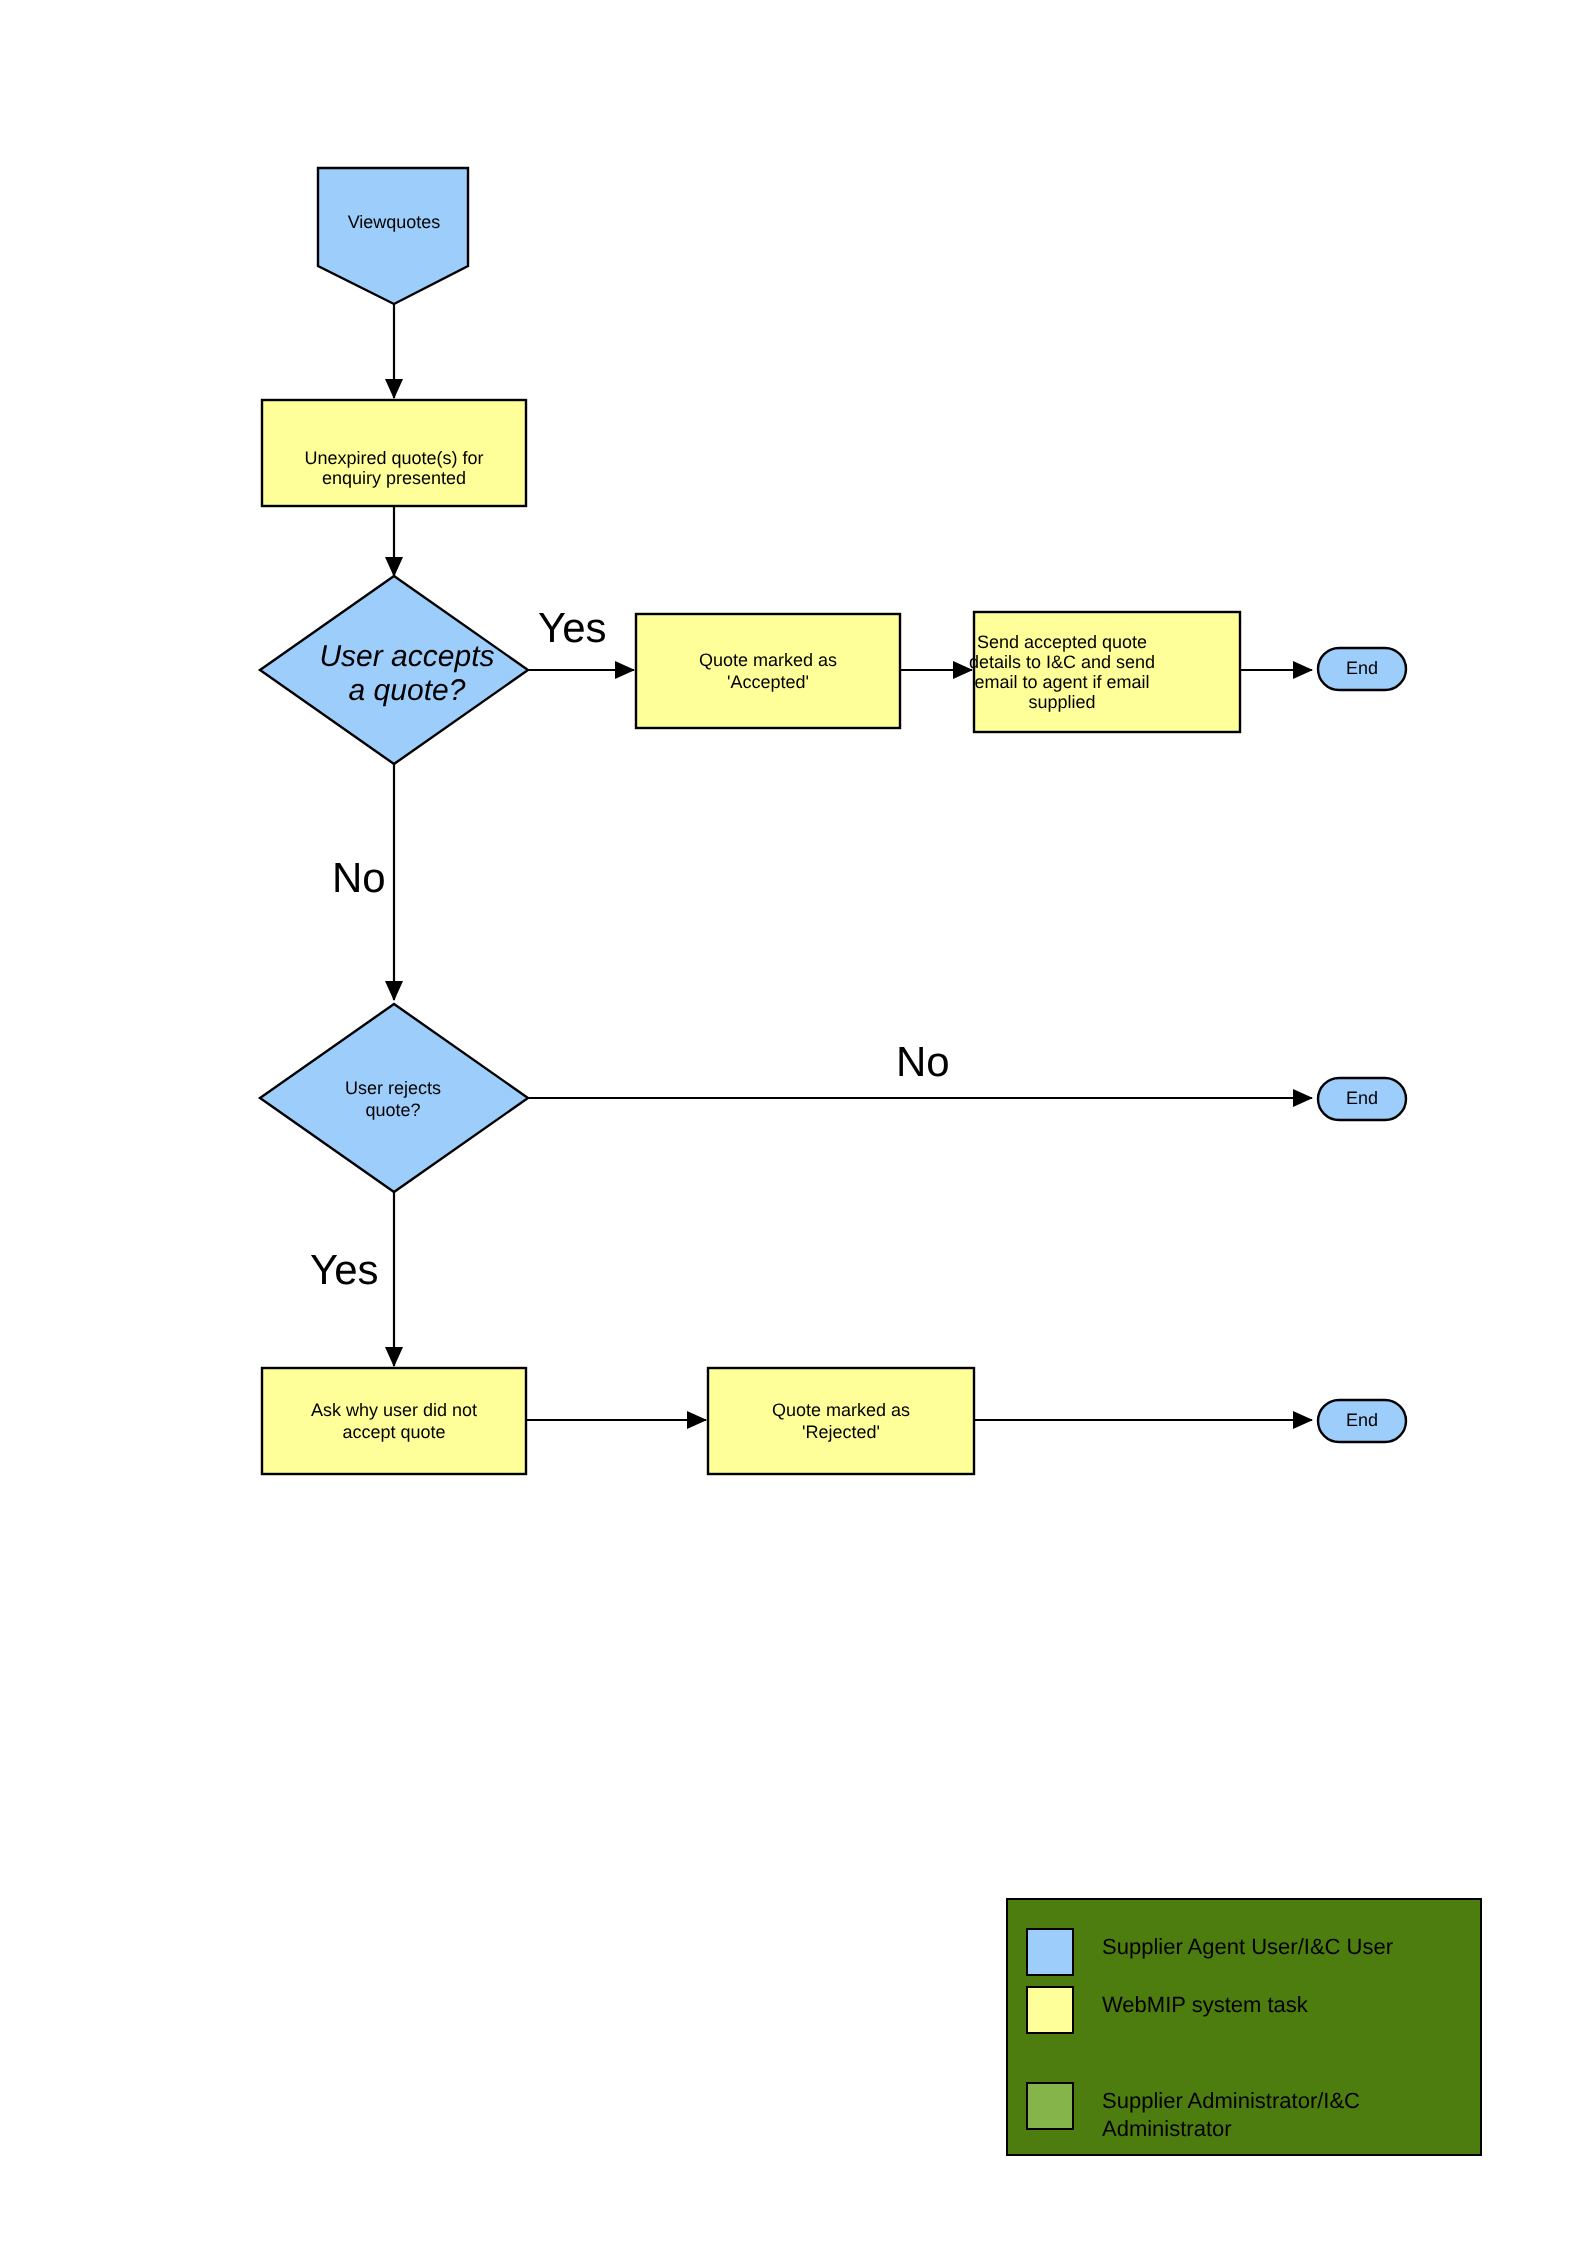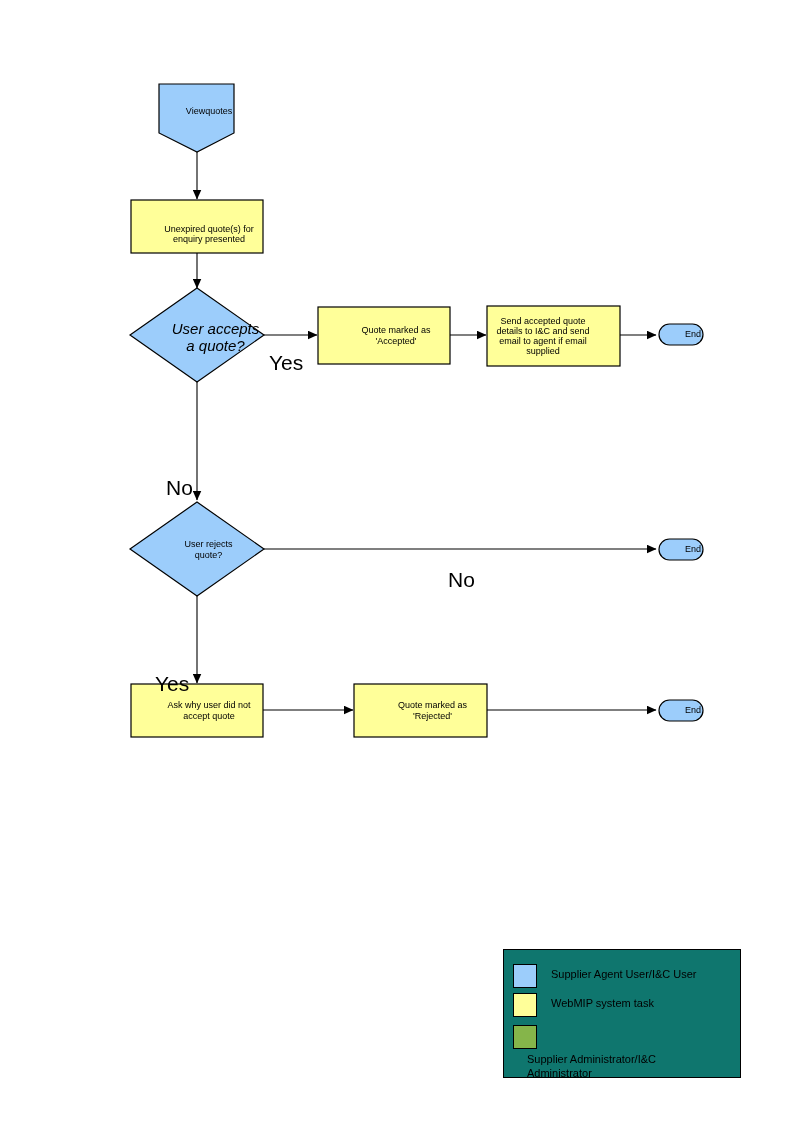--- a/index.html
+++ b/index.html
@@ -24,30 +24,28 @@
   .node-label {
     position: absolute;
     display: flex;
     align-items: center;
     justify-content: center;
     text-align: center;
     color: #000000;
     font-family: "Liberation Sans", sans-serif;
     pointer-events: none;
     line-height: 1.12;
-    padding-left: 12px;
   }
   .edge-label {
     position: absolute;
     color: #000000;
     font-family: "Liberation Sans", sans-serif;
     font-size: 21px;
     line-height: 1;
     white-space: nowrap;
-    margin-top: 48px;
   }
   
   .start-label   { left: 159px; top: 84px;  width: 76px; height: 54px; font-size: 9px; }
   
   .box1-label    { left: 131px; top: 200px; width: 132px; height: 68px; font-size: 9px; }
   .box2-label    { left: 318px; top: 307px; width: 132px; height: 57px; font-size: 9px; }
   .box3-label    { left: 466px; top: 306px; width: 130px; height: 60px; font-size: 9px; }
   .box4-label    { left: 131px; top: 684px; width: 132px; height: 53px; font-size: 9px; border-radius: 11px; }
   .box5-label    { left: 354px; top: 684px; width: 133px; height: 53px; font-size: 9px; }
   
@@ -63,32 +61,32 @@
   .lbl-no2  { left: 448px; top: 521px; }
   .lbl-yes2 { left: 155px; top: 625px; }
   
   #legend {
     position: absolute;
     left: 503px;
     top: 949px;
     width: 238px;
     height: 129px;
     border: 1px solid #000000;
-    background: #0f766e;
+    background: #4d7c0f;
     box-sizing: border-box;
   }
   .legend-row {
     position: absolute;
     left: 9px;
     display: flex;
     align-items: flex-start;
   }
   .legend-row.r1 { top: 14px; }
   .legend-row.r2 { top: 43px; }
-  .legend-row.r3 { top: 75px; flex-direction: column; }
+  .legend-row.r3 { top: 91px; }
   .legend-swatch {
     width: 24px;
     height: 24px;
     border: 1px solid #000000;
     box-sizing: border-box;
     flex: 0 0 auto;
   }
   .legend-text {
     margin-left: 14px;
     font-size: 11px;

